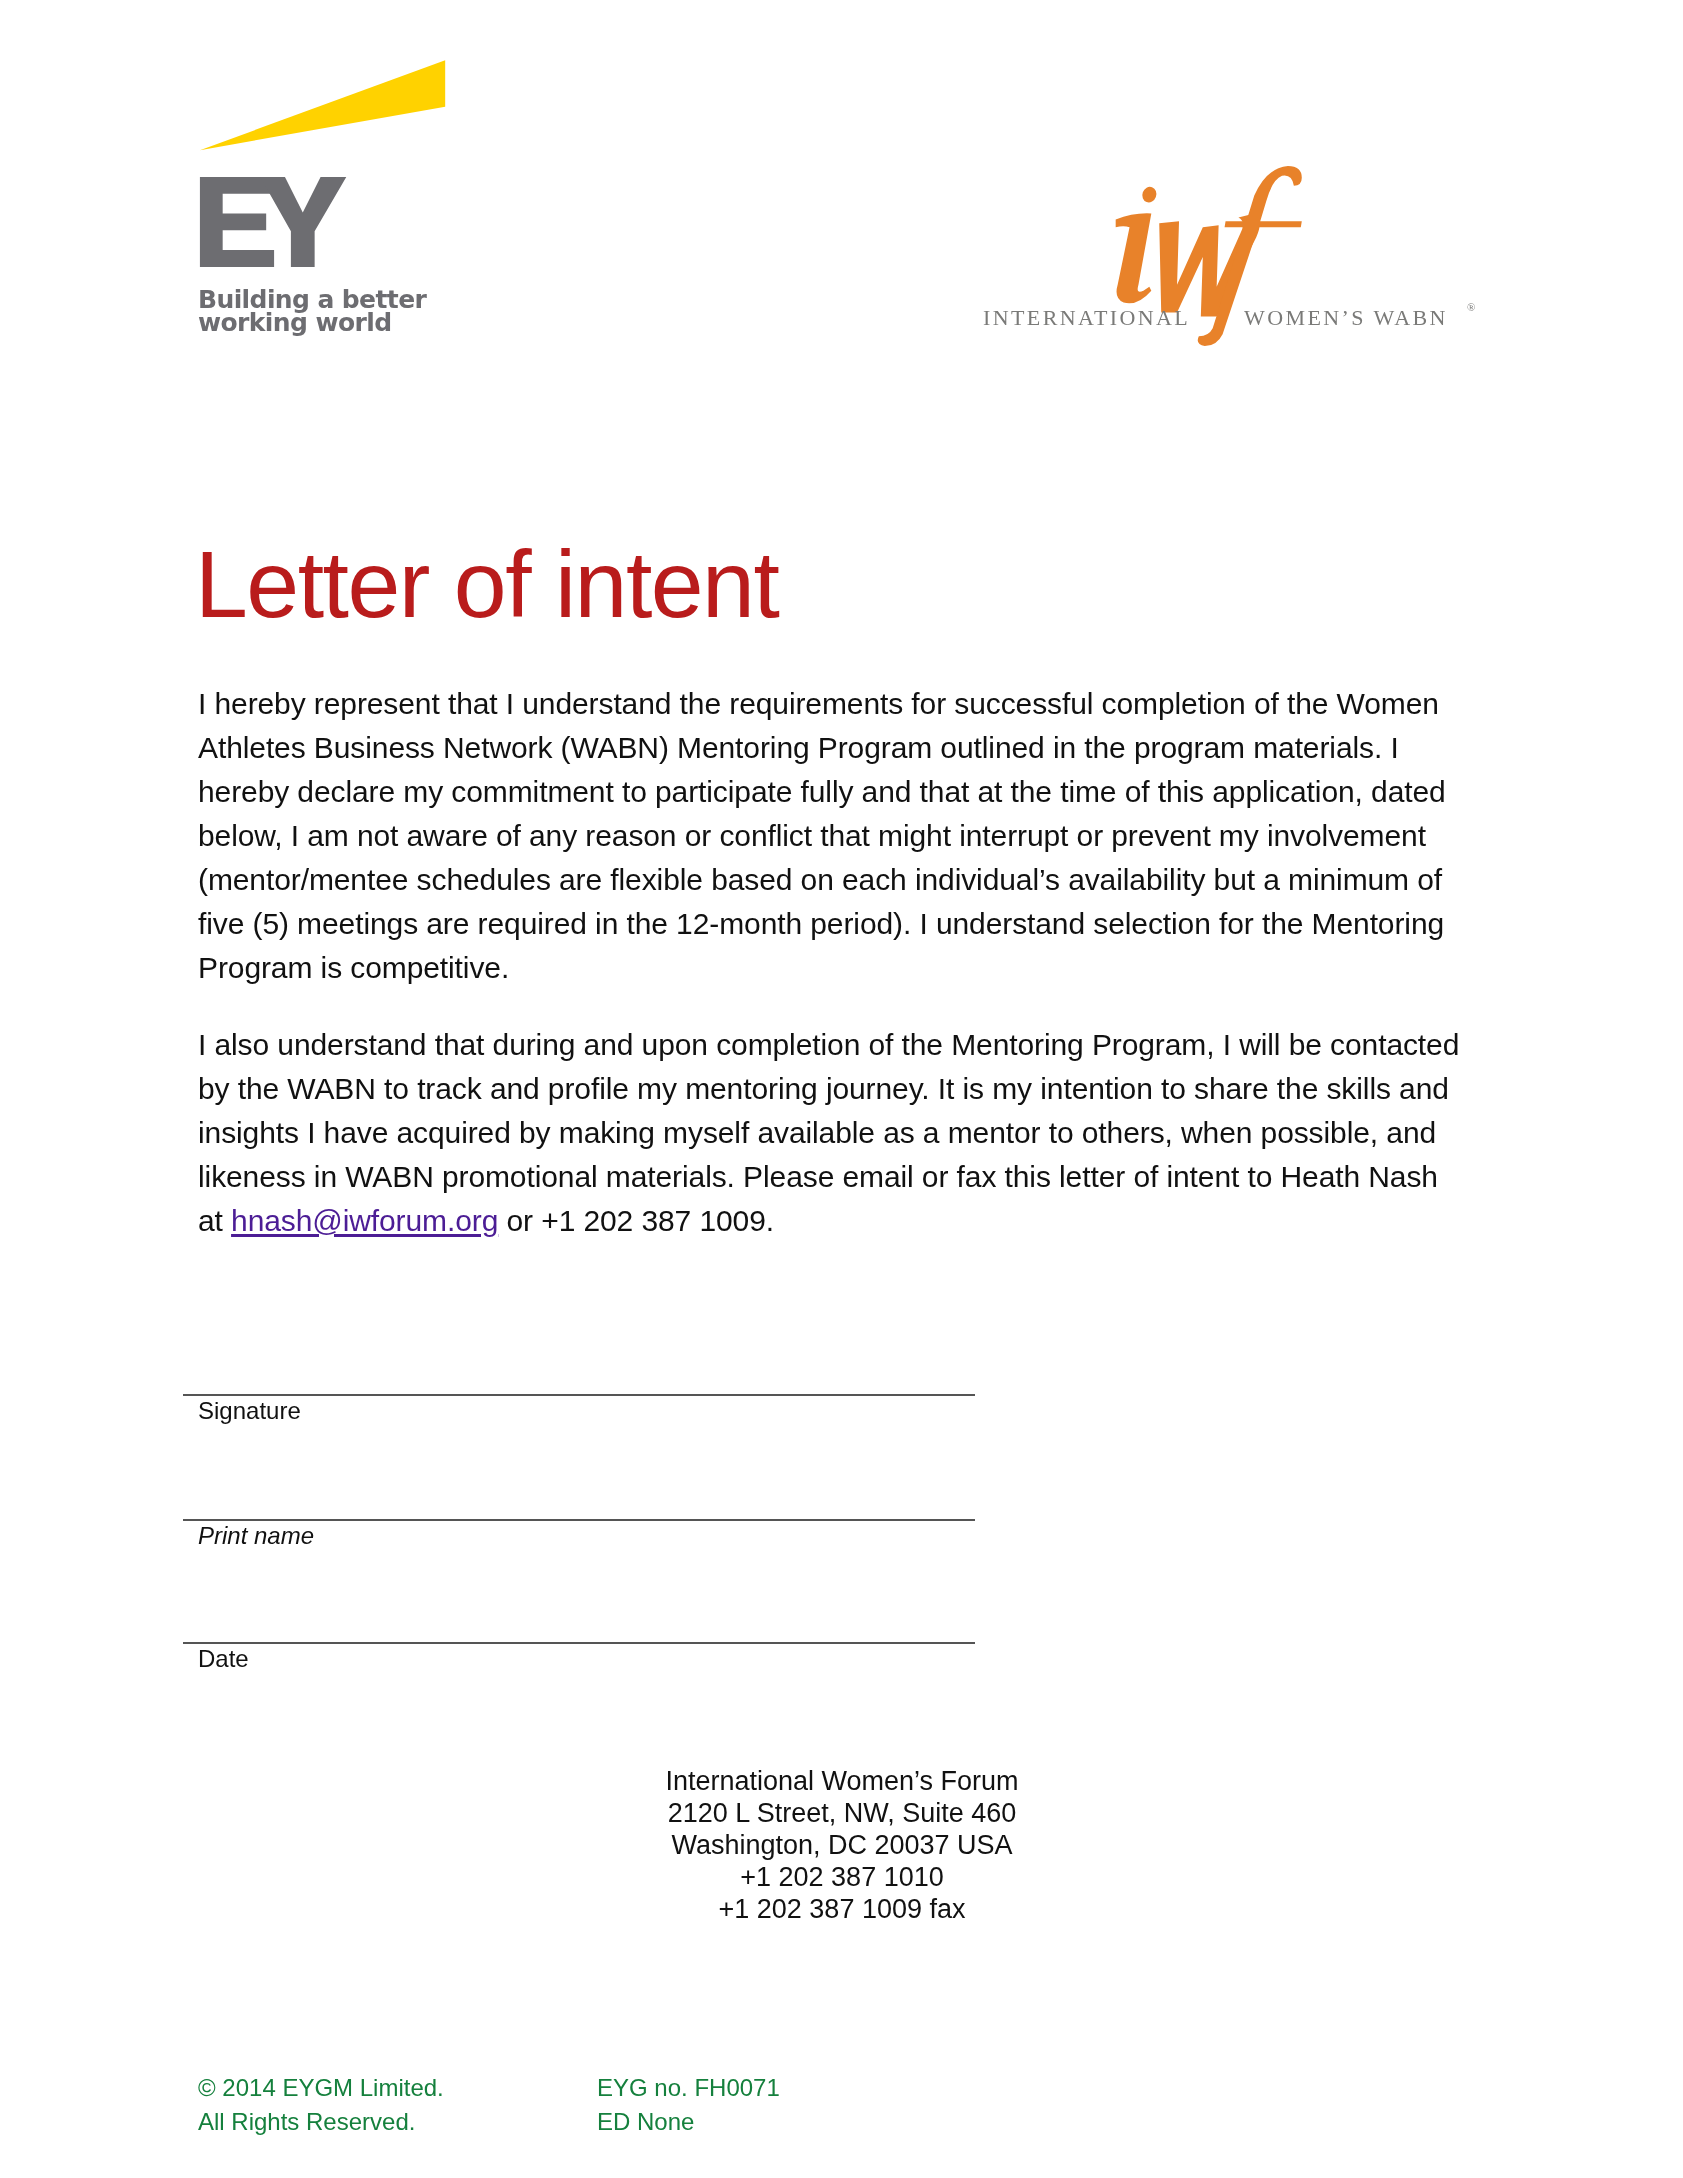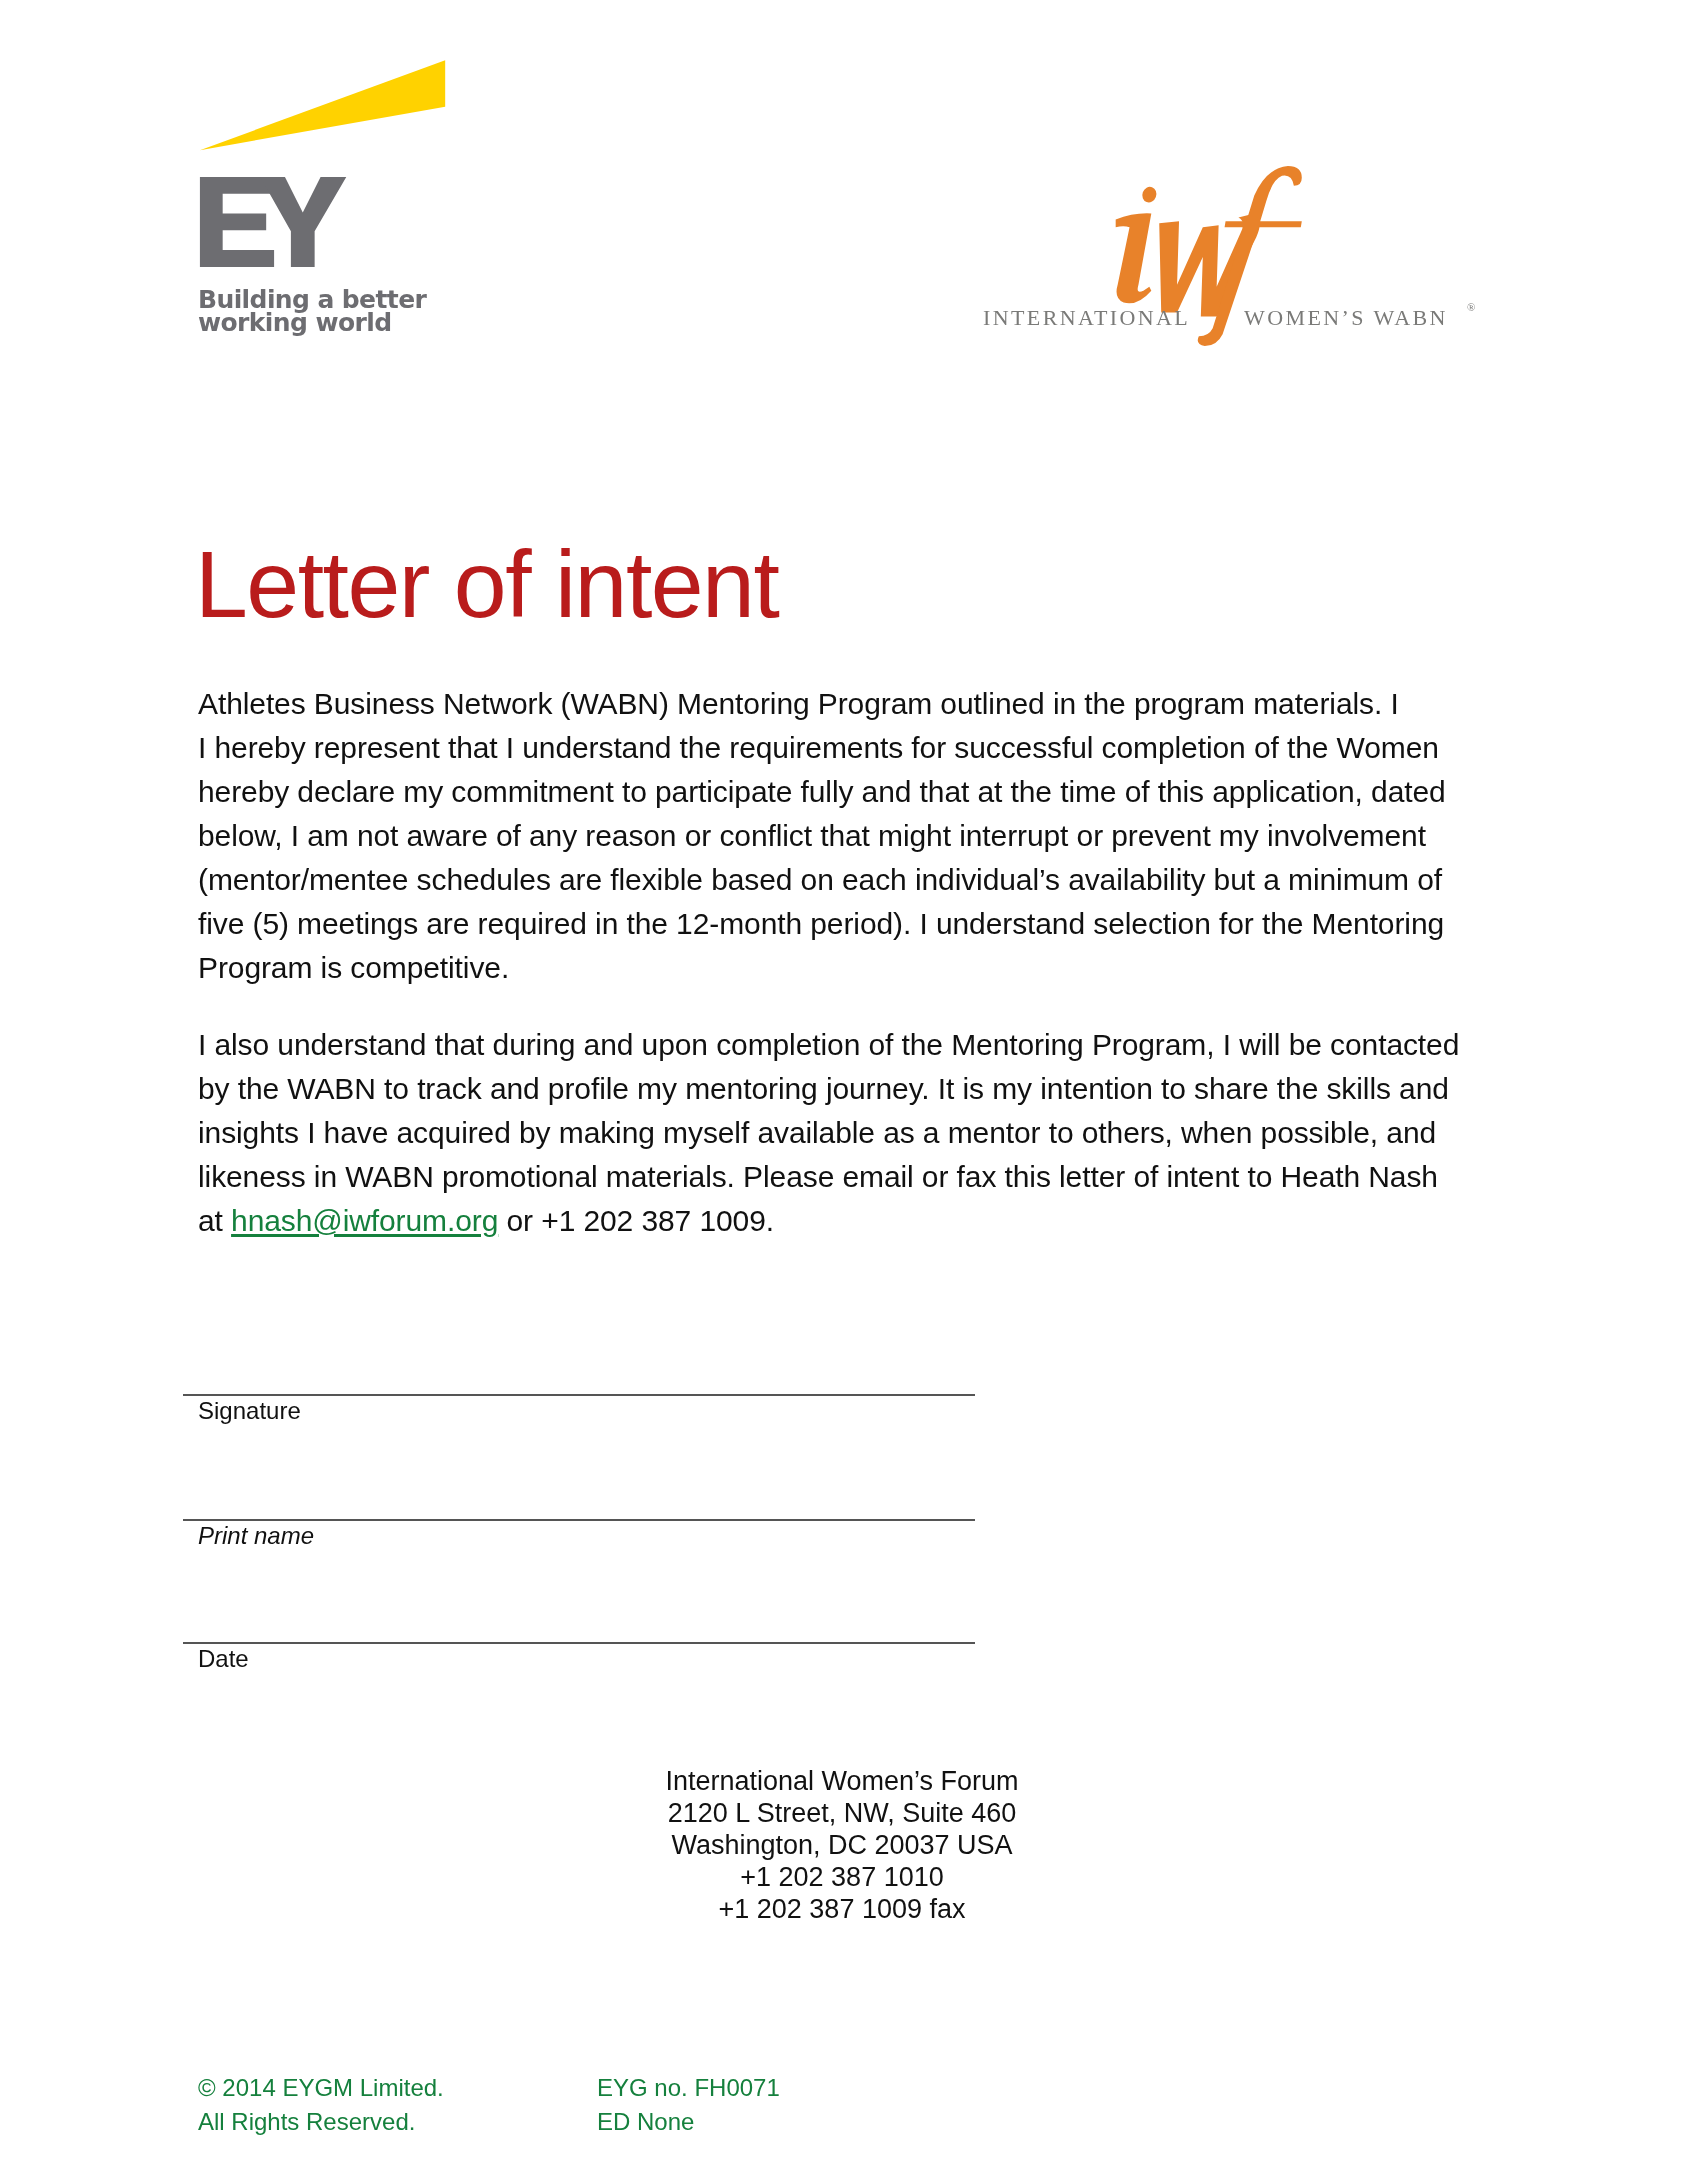--- a/index.html
+++ b/index.html
@@ -75,21 +75,21 @@
     font-size: 30px;
     line-height: 44px;
     color: #111111;
     margin: 0;
     letter-spacing: -0.1px;
   }
   .para .line { display: block; white-space: nowrap; }
   #para-1 { top: 682px; }
   #para-2 { top: 1023px; }
   a.email-link {
-    color: #15803d;
+    color: #4c1d95;
     text-decoration: underline;
     text-underline-offset: 3px;
   }
 
   
   .sig-line {
     position: absolute;
     left: 183px;
     width: 792px;
     height: 0;
@@ -158,22 +158,22 @@
     </g>
   </svg>
   <div class="iwf-word" style="left:8px;">INTERNATIONAL</div>
   <div class="iwf-word" style="left:269px;">WOMEN’S WABN</div>
   <div class="iwf-reg">®</div>
 </div>
 
 <h1 id="title" class="abs">Letter of intent</h1>
 
 <p id="para-1" class="para">
+  <span class="line">I hereby represent that I understand the requirements for successful completion of the Women</span>
   <span class="line">Athletes Business Network (WABN) Mentoring Program outlined in the program materials. I</span>
-  <span class="line">I hereby represent that I understand the requirements for successful completion of the Women</span>
   <span class="line">hereby declare my commitment to participate fully and that at the time of this application, dated</span>
   <span class="line">below, I am not aware of any reason or conflict that might interrupt or prevent my involvement</span>
   <span class="line">(mentor/mentee schedules are flexible based on each individual’s availability but a minimum of</span>
   <span class="line">five (5) meetings are required in the 12-month period). I understand selection for the Mentoring</span>
   <span class="line">Program is competitive.</span>
 </p>
 
 <p id="para-2" class="para">
   <span class="line">I also understand that during and upon completion of the Mentoring Program, I will be contacted</span>
   <span class="line">by the WABN to track and profile my mentoring journey. It is my intention to share the skills and</span>

